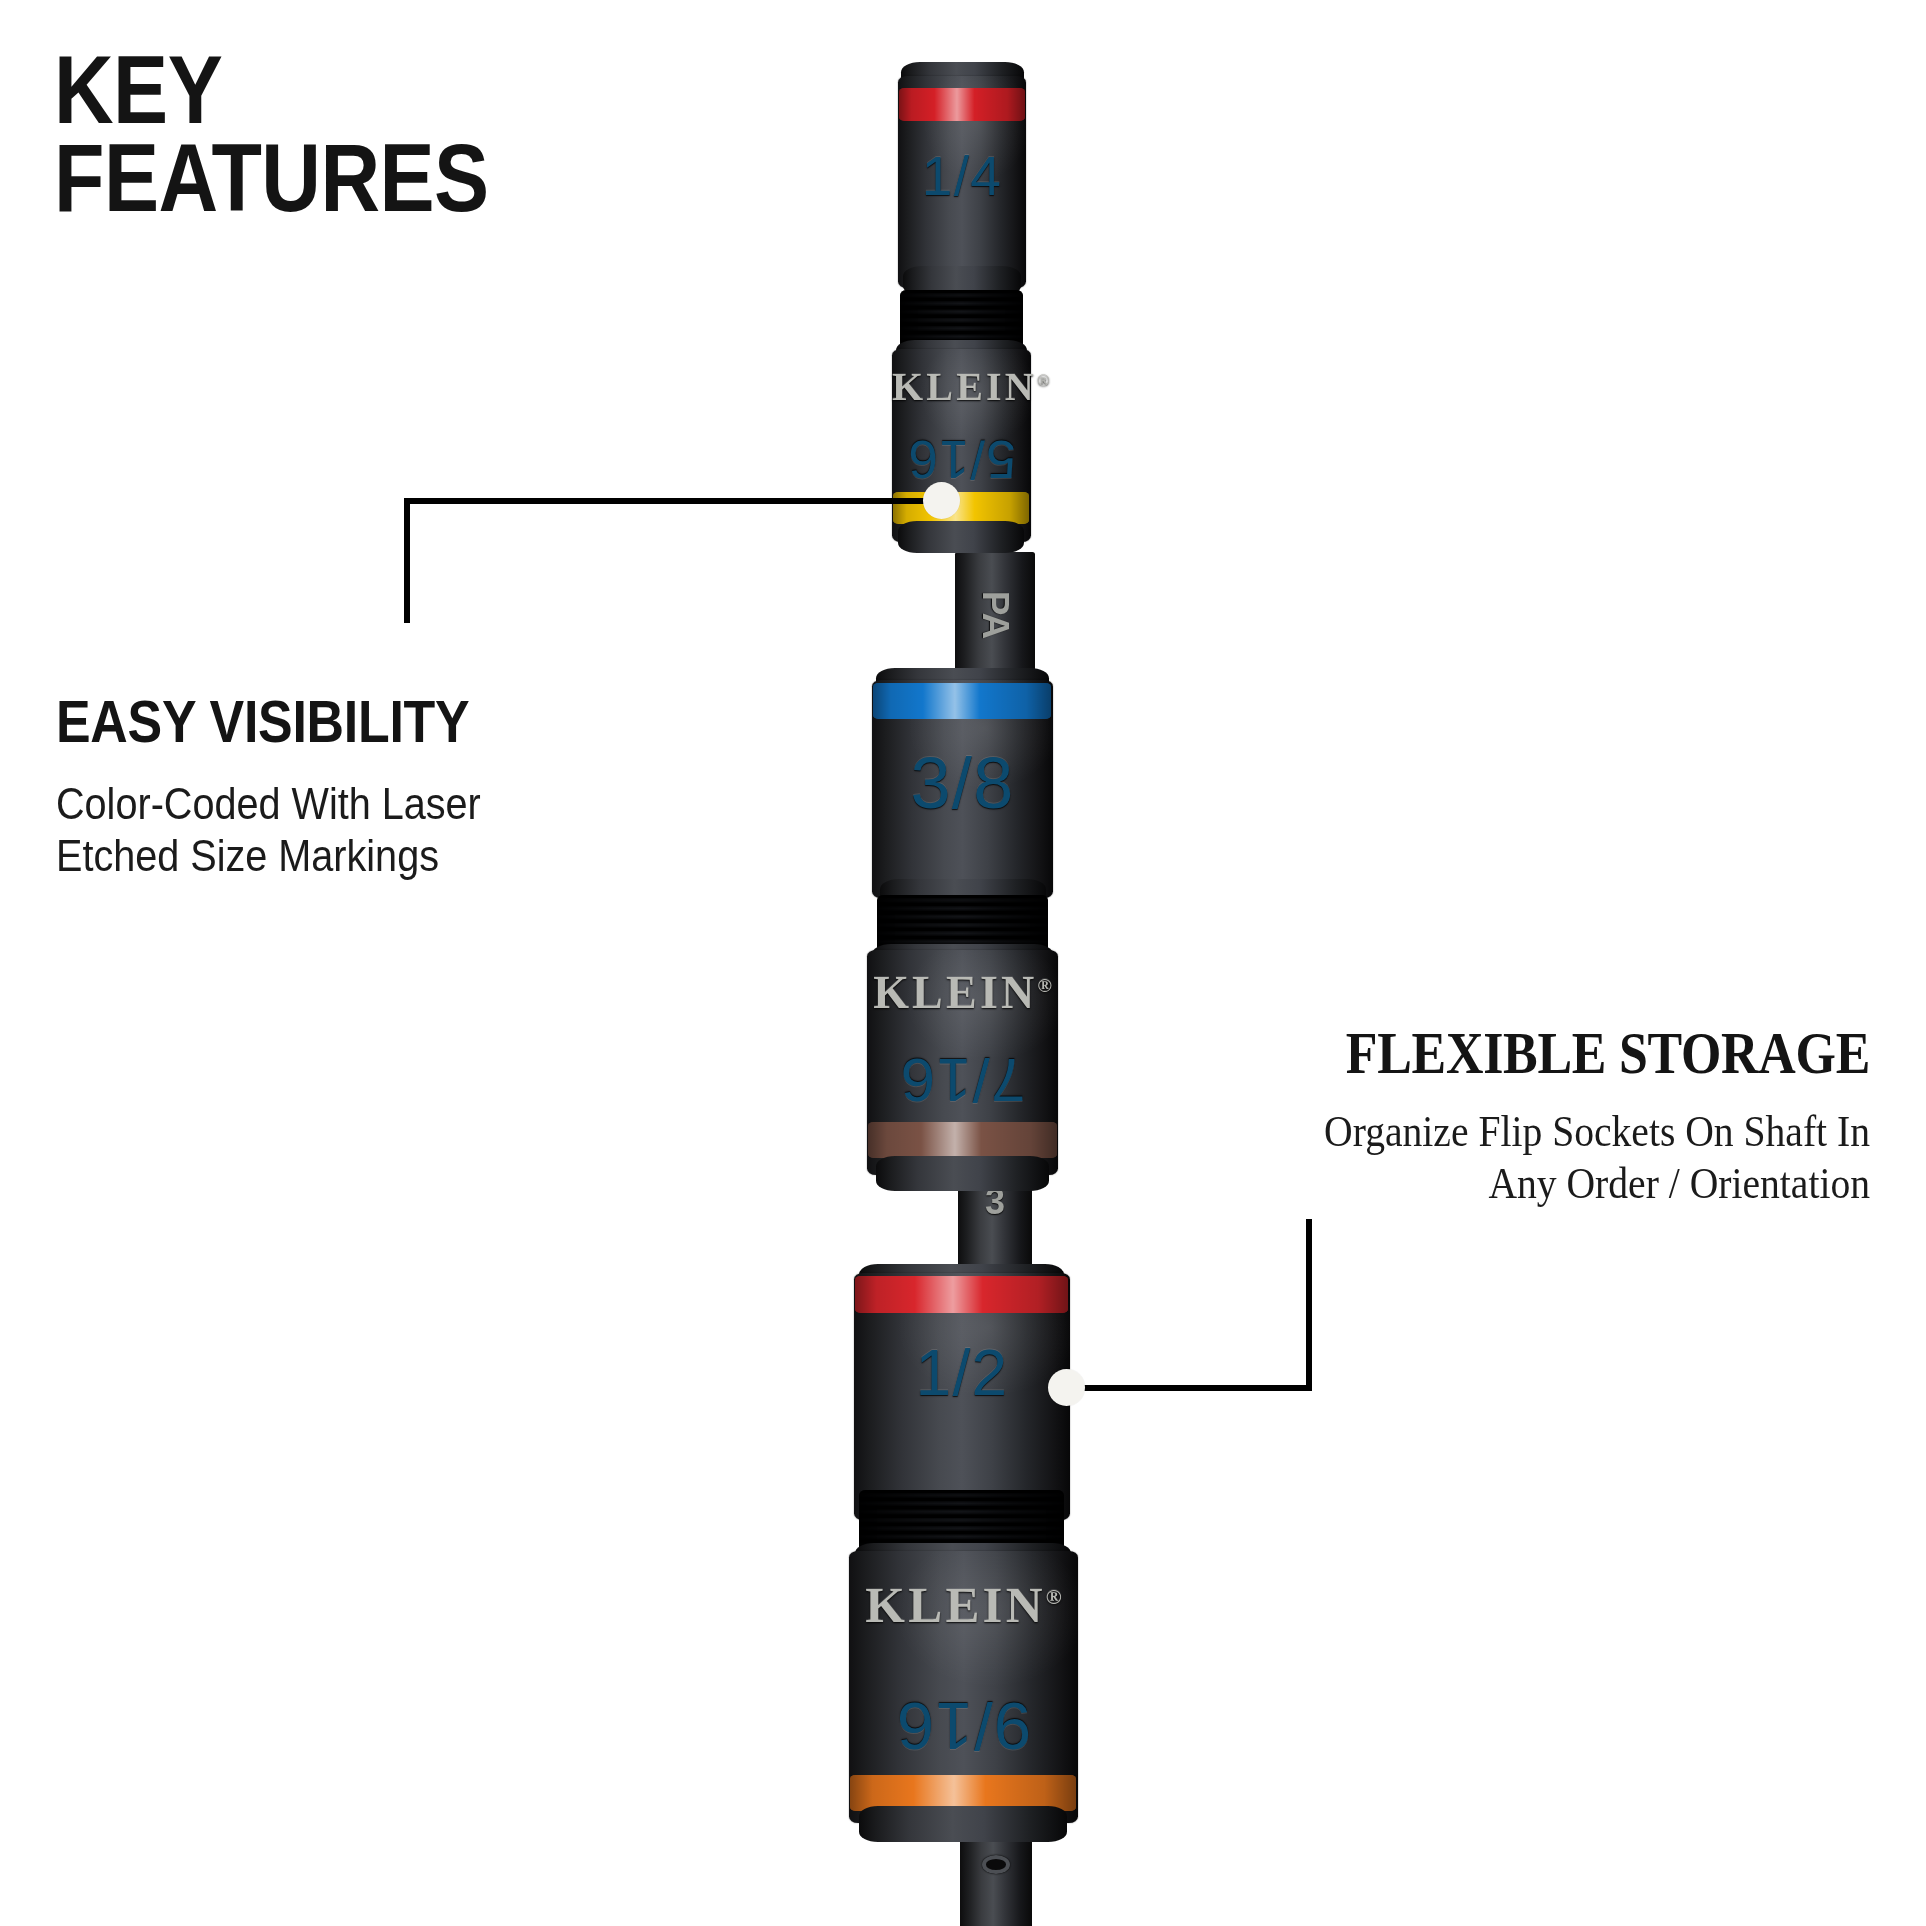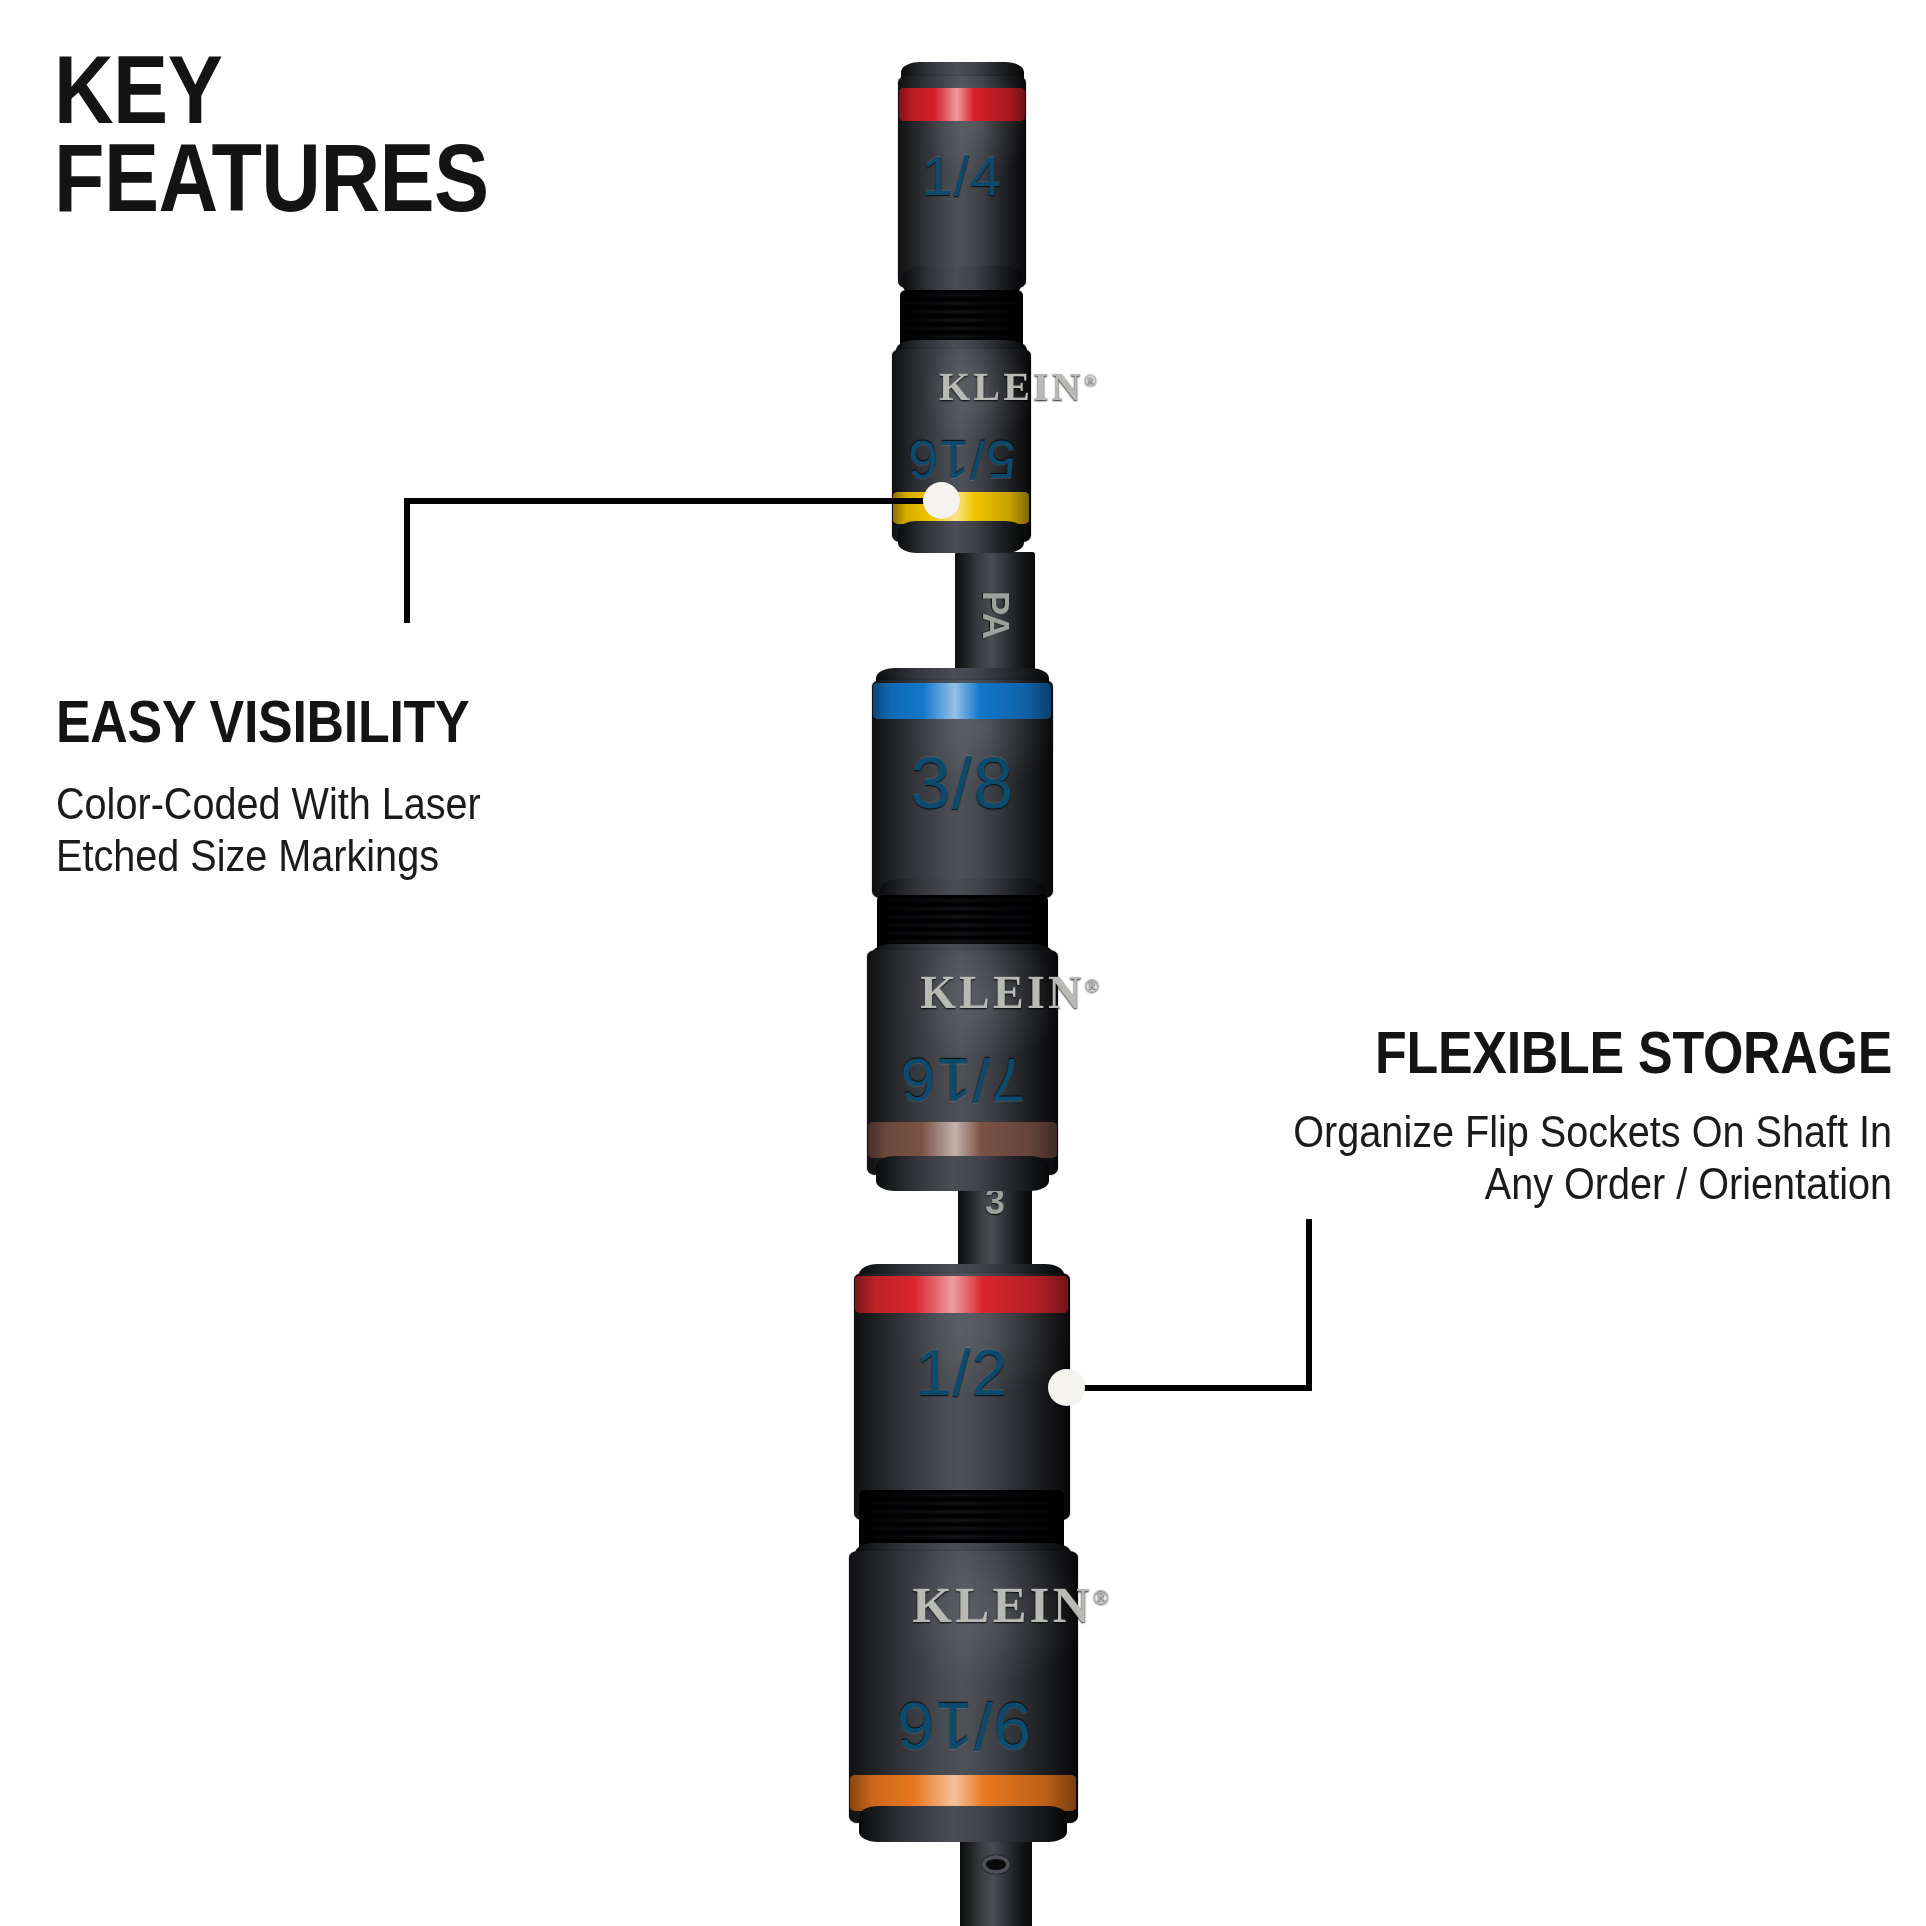--- a/index.html
+++ b/index.html
@@ -47,23 +47,24 @@
     position:absolute;
     left:56px; top:693px;
     width:642px;
     text-align:left;
   }
   #callout-left .callout-title{transform-origin:left top;}
   #callout-left .callout-body{transform-origin:left top;margin-top:26px;}
 
   #callout-right{
     position:absolute;
-    right:34px; top:1024px;
+    right:56px; top:1024px;
     width:719px;
     text-align:right;
+    font-family:Liberation Serif, serif;
   }
   #callout-right .callout-title{transform-origin:right top;}
   #callout-right .callout-body{transform-origin:right top;margin-top:23px;}
 
   
   .leader{position:absolute;background:#000;}
   .dot{
     position:absolute;
     width:37px;height:37px;
     border-radius:50%;
@@ -166,21 +167,20 @@
   .klein{
     position:absolute;
     width:100%;
     text-align:center;
     font-family:"Liberation Serif", serif;
     font-weight:700;
     color:#b9bab5;
     letter-spacing:3.2px;
     text-shadow:0 1.3px 1.9px rgba(0,0,0,.9), 0 -0.6px 0 rgba(255,255,255,.14);
     user-select:none;
-    padding-left:47px;
   }
   .klein .reg{
     font-size:0.42em;
     vertical-align:super;
     letter-spacing:0;
   }
   
   .shaft-mark{
     position:absolute;
     width:100%;

